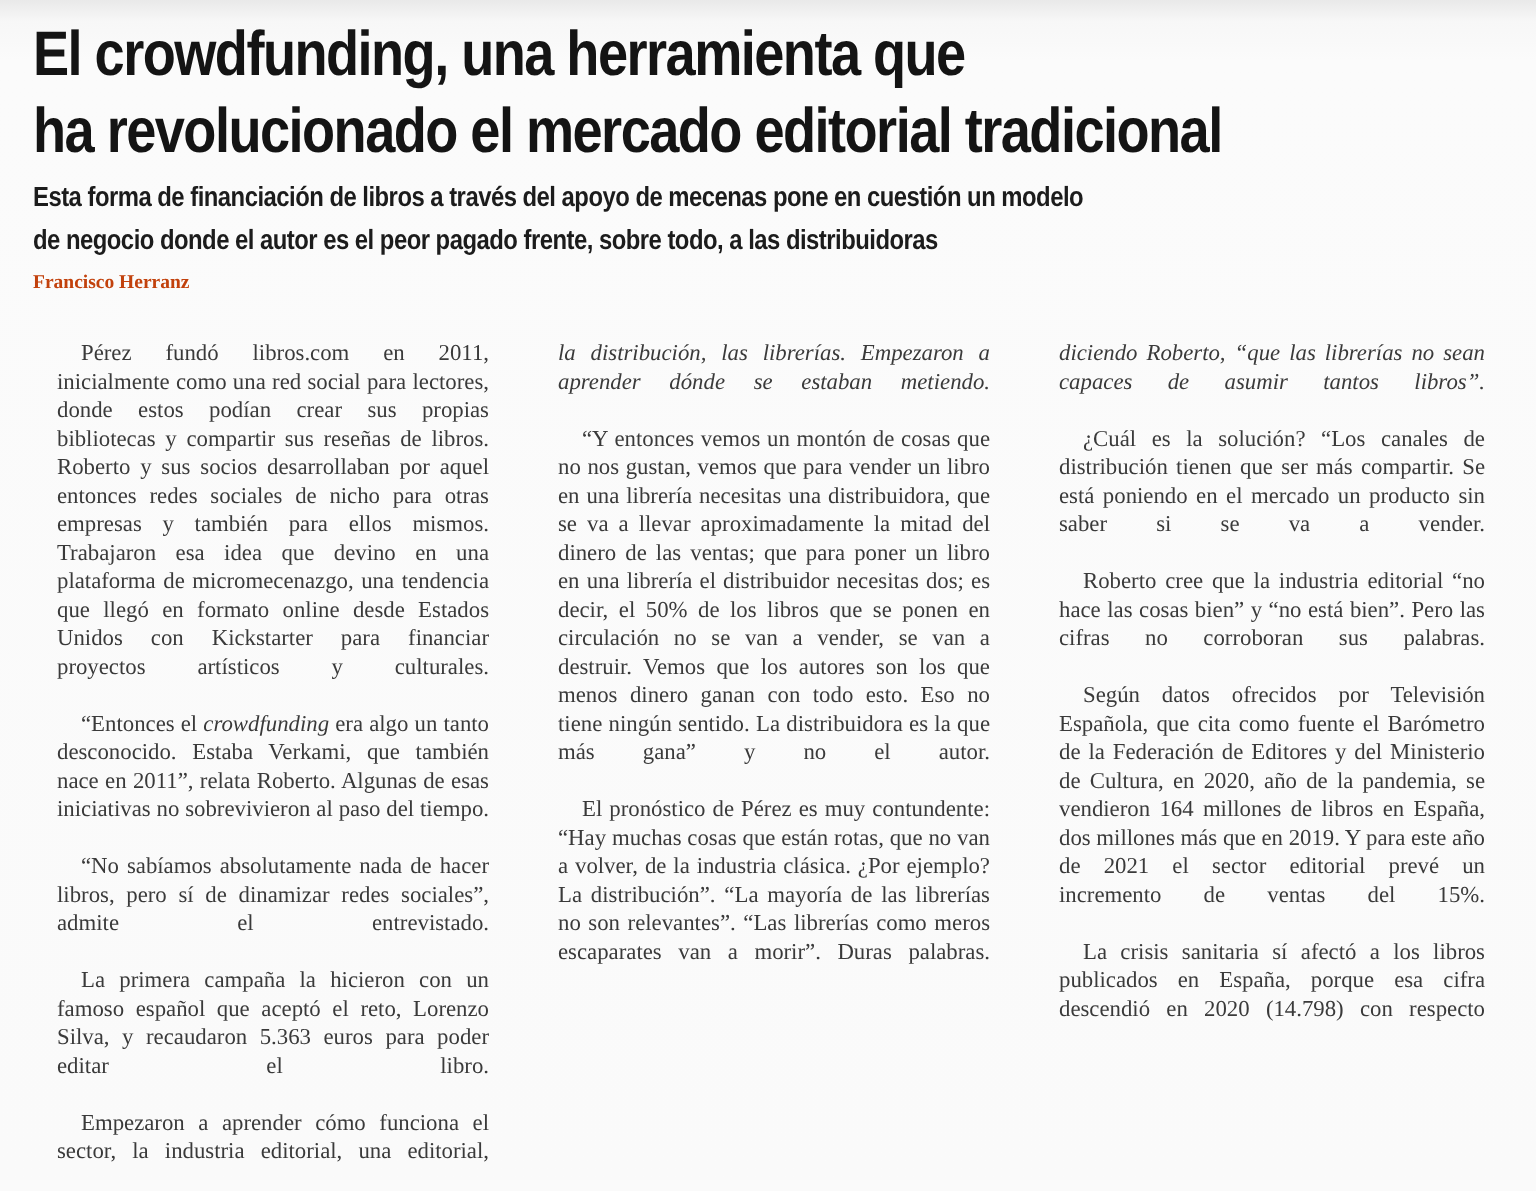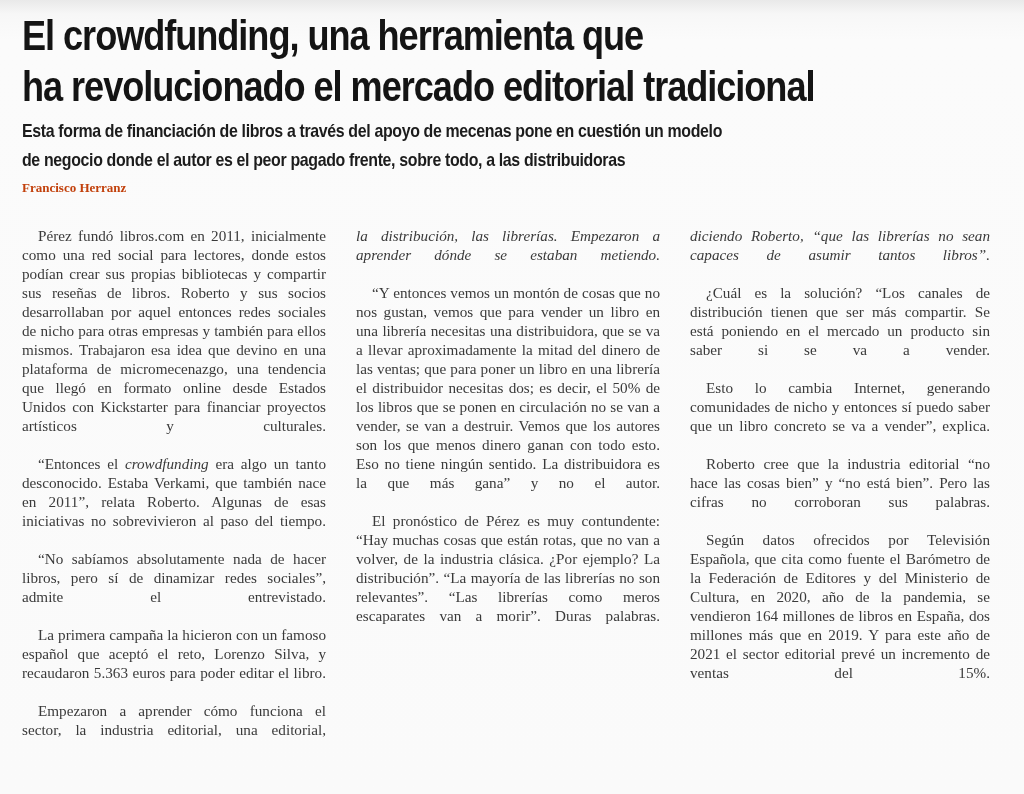--- a/index.html
+++ b/index.html
@@ -47,21 +47,21 @@
       font-family: "Liberation Serif", serif;
       font-size: 15.2px;
       line-height: 19px;
       color: #3a3a3a;
       text-align: justify;
       text-align-last: justify;
     }
     .col-1 { left: 22px; }
     .col-2 { left: 356px; top: 226px; }
     .col-3 { left: 690px; width: 300px; top: 226px; }
-    .para { margin: 0 0 19px 0; text-indent: 16px; }
+    .para { margin: 0 0 19px 16px; text-indent: 16px; }
     .para.cont { text-indent: 0; font-style: italic; }
     em { }
   </style>
 </head>
 <body>
 
 <h1 class="headline">
   <span>El crowdfunding, una herramienta que</span><br>
   <span>ha revolucionado el mercado editorial tradicional</span>
 </h1>
@@ -83,16 +83,16 @@
 
 <div class="column col-2">
   <p class="para cont">la distribución, las librerías. Empezaron a aprender dónde se estaban metiendo.</p>
   <p class="para">“Y entonces vemos un montón de cosas que no nos gustan, vemos que para vender un libro en una librería necesitas una distribuidora, que se va a llevar aproximadamente la mitad del dinero de las ventas; que para poner un libro en una librería el distribuidor necesitas dos; es decir, el 50% de los libros que se ponen en circulación no se van a vender, se van a destruir. Vemos que los autores son los que menos dinero ganan con todo esto. Eso no tiene ningún sentido. La distribuidora es la que más gana” y no el autor.</p>
   <p class="para">El pronóstico de Pérez es muy contundente: “Hay muchas cosas que están rotas, que no van a volver, de la industria clásica. ¿Por ejemplo? La distribución”. “La mayoría de las librerías no son relevantes”. “Las librerías como meros escaparates van a morir”. Duras palabras.</p>
 </div>
 
 <div class="column col-3">
   <p class="para cont">diciendo Roberto, “que las librerías no sean capaces de asumir tantos libros”.</p>
   <p class="para">¿Cuál es la solución? “Los canales de distribución tienen que ser más compartir. Se está poniendo en el mercado un producto sin saber si se va a vender.</p>
-  <p class="para">Esto lo cambia Internet, generando comunidades de nicho y entonces sí puedo saber que un libro concreto se va a vender”, explica.</p>
   <p class="para">Roberto cree que la industria editorial “no hace las cosas bien” y “no está bien”. Pero las cifras no corroboran sus palabras.</p>
   <p class="para">Según datos ofrecidos por Televisión Española, que cita como fuente el Barómetro de la Federación de Editores y del Ministerio de Cultura, en 2020, año de la pandemia, se vendieron 164 millones de libros en España, dos millones más que en 2019. Y para este año de 2021 el sector editorial prevé un incremento de ventas del 15%.</p>
+  <p class="para">La crisis sanitaria sí afectó a los libros publicados en España, porque esa cifra descendió en 2020 (14.798) con respecto</p>
 </div>
 
 </body></html>

